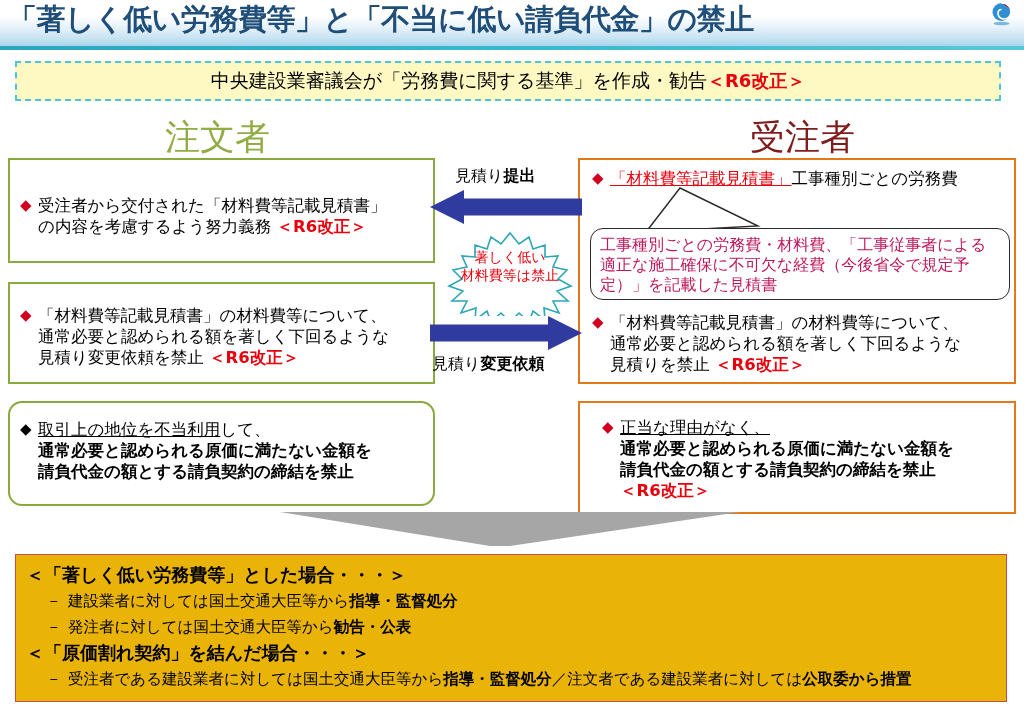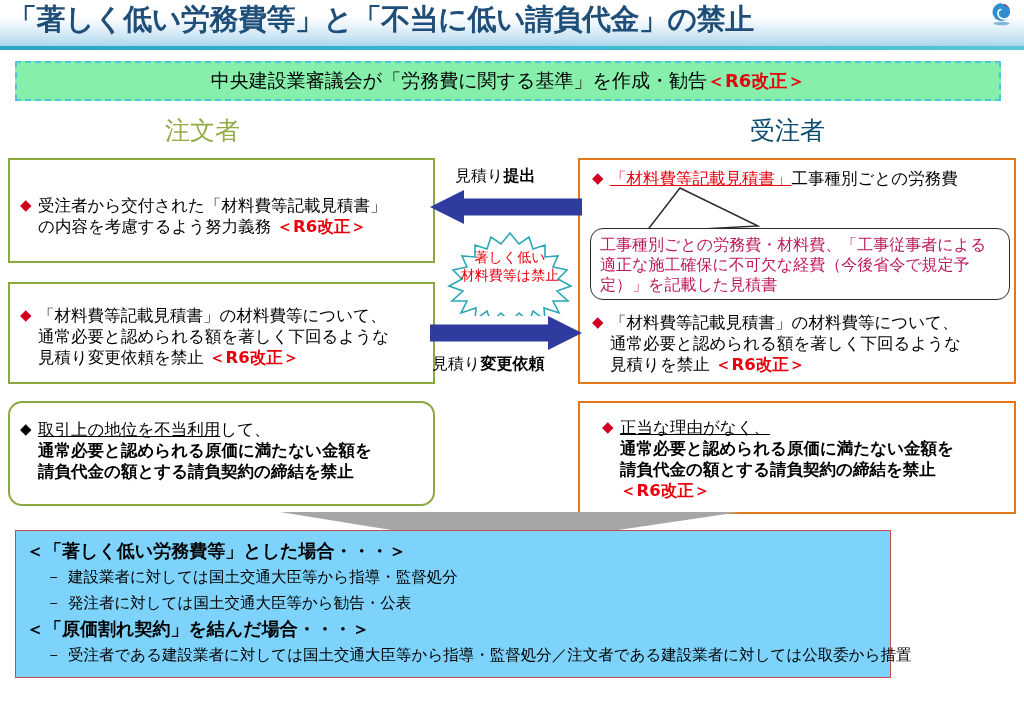--- a/index.html
+++ b/index.html
@@ -37,37 +37,37 @@
   }
   .mlit-name{
     font-size:22px;font-weight:bold;color:#1b3f73;letter-spacing:1px;
     white-space:nowrap;
     font-family:"DejaVu Sans","Liberation Sans",sans-serif;
   }
 
   
   .dashed-banner{
     position:absolute;left:15px;top:61px;width:986px;height:40px;
-    border:2px dashed #4ec3da;background:#86efac;
+    border:2px dashed #4ec3da;background:#fef9c3;
     display:flex;align-items:center;justify-content:center;
     box-sizing:border-box;
   }
   .dashed-banner .txt{
     font-size:19px;color:#000;white-space:nowrap;
     font-family:"DejaVu Sans","Liberation Sans",sans-serif;
   }
   .dashed-banner .r6{color:#e8000d;font-weight:bold;font-size:18px;}
 
   
   .col-head{
-    position:absolute;font-size:25px;font-weight:normal;white-space:nowrap;
+    position:absolute;font-size:35px;font-weight:normal;white-space:nowrap;
     font-family:"DejaVu Sans","Liberation Sans",sans-serif;
   }
   .col-head.left{left:165px;top:114px;color:#92ac46;}
-  .col-head.right{left:750px;top:114px;color:#0c4a6e;font-family:Liberation Mono, monospace;}
+  .col-head.right{left:750px;top:114px;color:#7f1d1d;font-family:Liberation Mono, monospace;}
 
   
   .box{
     position:absolute;box-sizing:border-box;background:#ffffff;
   }
   .box.green{border:2px solid #8aa93f;}
   .box.orange{border:2px solid #e2781a;}
 
   .bullet-para{
     position:relative;
@@ -134,33 +134,33 @@
     text-align:center;color:#e8000d;font-size:14px;line-height:18px;
     font-family:"DejaVu Sans","Liberation Sans",sans-serif;
     pointer-events:none;
   }
 
   
   .down-chevron{position:absolute;left:280px;top:512px;width:460px;height:36px;}
 
   
   #box-bottom{
-    position:absolute;left:15px;top:530px;width:876px;height:148px;
-    border:1.5px solid #c0504d;background:#7dd3fc;box-sizing:border-box;
+    position:absolute;left:15px;top:554px;width:992px;height:148px;
+    border:1.5px solid #c0504d;background:#eab308;box-sizing:border-box;
   }
   .bb-head{
     position:absolute;font-size:18px;font-weight:bold;color:#000;white-space:nowrap;
     font-family:"DejaVu Sans","Liberation Sans",sans-serif;
   }
   .bb-item{
     position:absolute;font-size:15.5px;color:#000;white-space:nowrap;
     font-family:"DejaVu Sans","Liberation Sans",sans-serif;
   }
   .bb-item .dash{display:inline-block;width:22px;}
-  .bb-item b{font-weight:normal;}
+  .bb-item b{font-weight:bold;}
 </style>
 </head>
 <body>
 
 <div id="slide">
 
   <div class="header-band"></div>
   <div class="header-rule"></div>
 
   <div class="slide-title">「著しく低い労務費等」と「不当に低い請負代金」の禁止</div>

